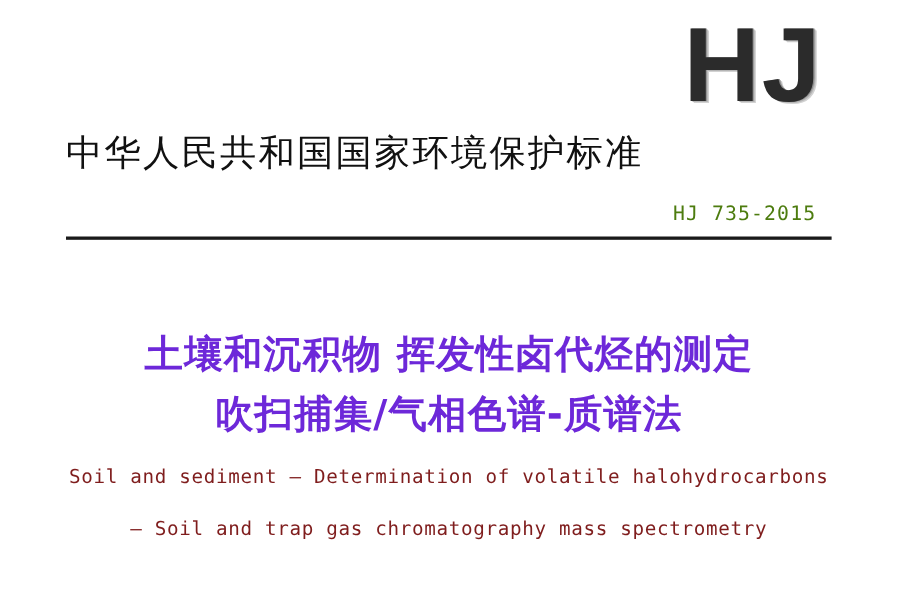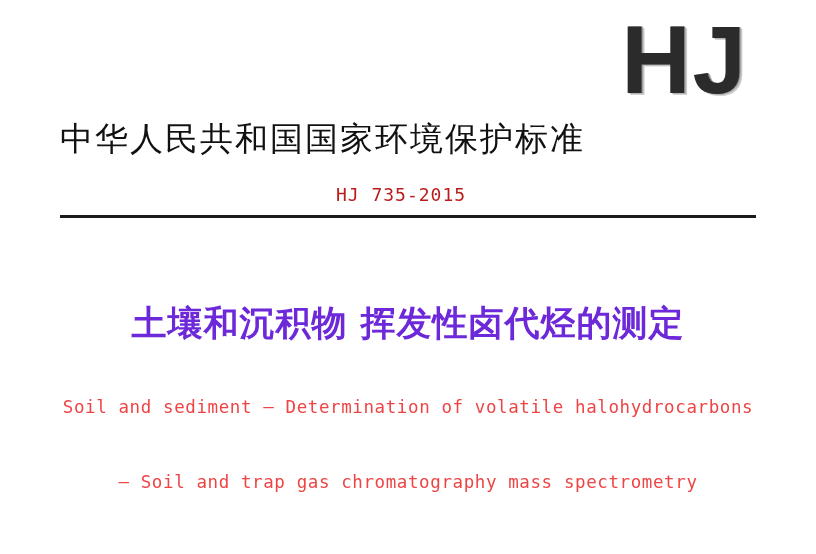--- a/index.html
+++ b/index.html
@@ -49,27 +49,27 @@
     font-size: 33px;
     letter-spacing: 2px;
     margin-top: 12px;
     color: #111;
     font-family: "DejaVu Sans", "Liberation Sans", sans-serif;
     font-weight: 500;
   }
 
   
   .std-number {
-    text-align: center;
+    text-align: right;
     font-family: "DejaVu Sans Mono", "Liberation Mono", monospace;
     font-size: 18px;
     letter-spacing: 1px;
     margin-top: 22px;
     padding-right: 14px;
-    color: #b91c1c;
+    color: #4d7c0f;
   }
 
   
   .rule {
     border: 0;
     border-top: 3px solid #1a1a1a;
     margin: 10px 0 0 0;
   }
 
   
@@ -79,44 +79,45 @@
   }
   .title-cn {
     font-family: "DejaVu Sans", "Liberation Sans", sans-serif;
     font-size: 35px;
     font-weight: 700;
     letter-spacing: 1px;
     line-height: 1.55;
     color: #6d28d9;
   }
   .title-en {
-    margin-top: 40px;
+    margin-top: 12px;
     font-family: "DejaVu Sans Mono", "Liberation Mono", monospace;
     font-size: 17.5px;
     letter-spacing: 0.6px;
     line-height: 2.0;
-    color: #ef4444;
+    color: #7f1d1d;
     white-space: nowrap;
   }
 </style>
 </head>
 <body>
 
 <div class="page">
 
   <div class="logo-row">
     <div class="hj-logo">HJ</div>
   </div>
 
   <div class="std-line">中华人民共和国国家环境保护标准</div>
 
   <div class="std-number">HJ 735-2015</div>
 
   <hr class="rule">
 
   <div class="title-block">
     <div class="title-cn">土壤和沉积物  挥发性卤代烃的测定</div>
+    <div class="title-cn">吹扫捕集/气相色谱-质谱法</div>
 
     <div class="title-en">Soil and sediment — Determination of volatile halohydrocarbons</div>
     <div class="title-en">— Soil and trap gas chromatography mass spectrometry</div>
   </div>
 
 </div>
 
 </body></html>

